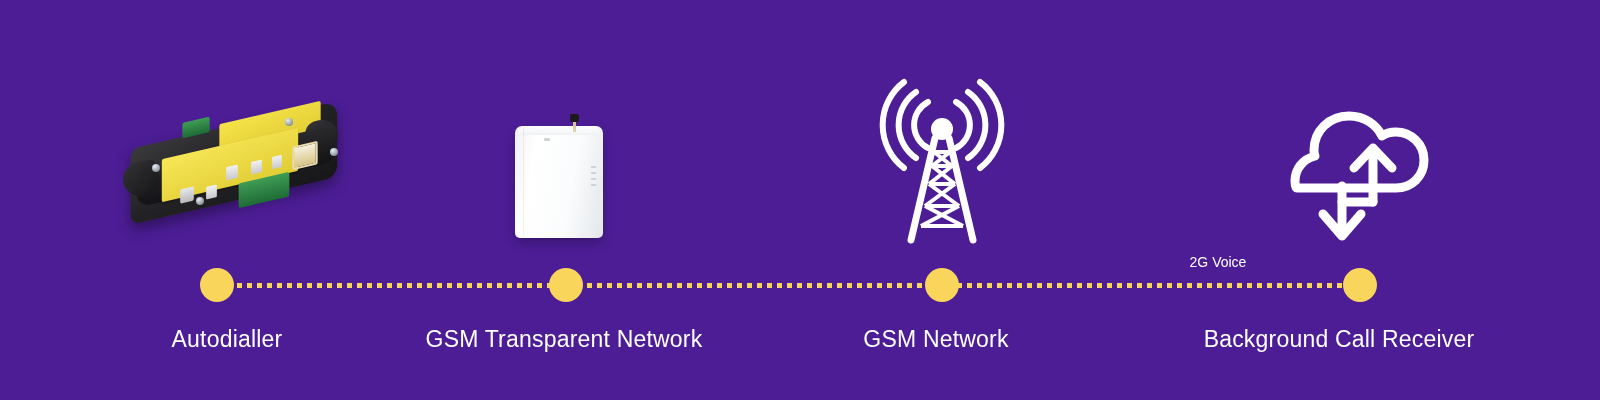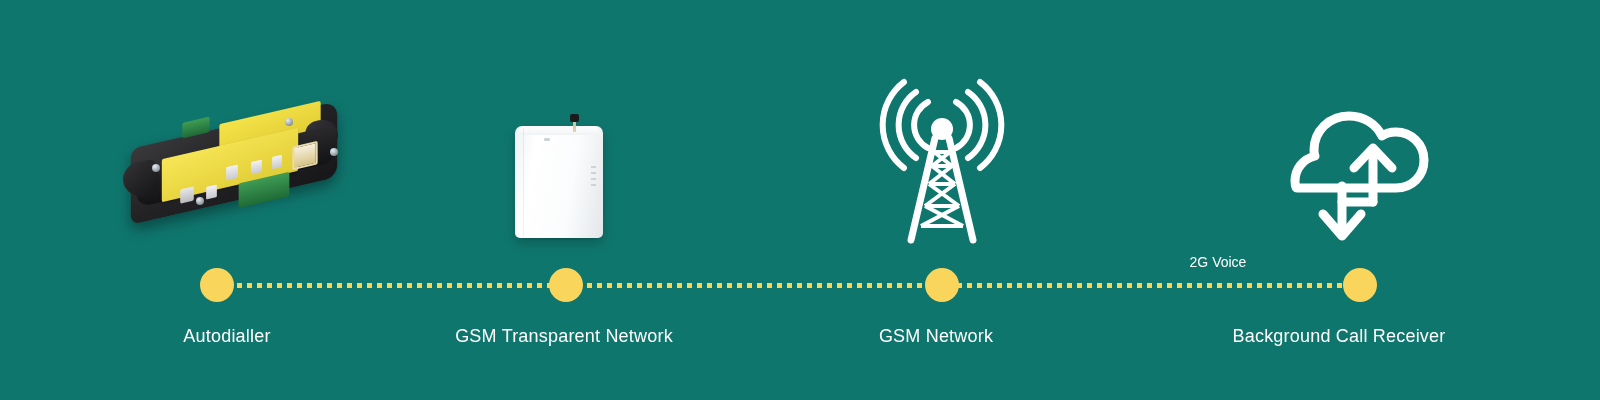--- a/index.html
+++ b/index.html
@@ -4,21 +4,21 @@
 <style>
   html, body {
     margin: 0;
     padding: 0;
     background: #0a5689;
   }
   #canvas {
     position: relative;
     width: 1600px;
     height: 400px;
-    background: #0f766e;
+    background: #4c1d95;
     overflow: hidden;
     font-family: "Liberation Sans", sans-serif;
   }
 
   
   .timeline {
     position: absolute;
     left: 217px;
     top: 283px;
     width: 1143px;
@@ -35,21 +35,21 @@
     border-radius: 50%;
     background: #fad55c;
     transform: translate(-50%, -50%);
     top: 285px;
   }
 
   
   .label {
     position: absolute;
     color: #ffffff;
-    font-size: 18px;
+    font-size: 23px;
     letter-spacing: 0.2px;
     white-space: nowrap;
     transform: translateX(-50%);
     top: 326px;
   }
   .link-label {
     position: absolute;
     color: #ffffff;
     font-size: 14px;
     white-space: nowrap;

